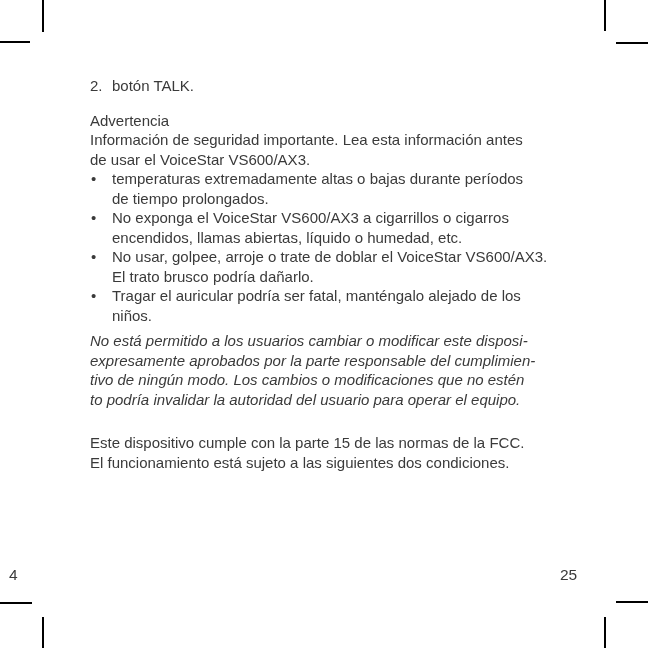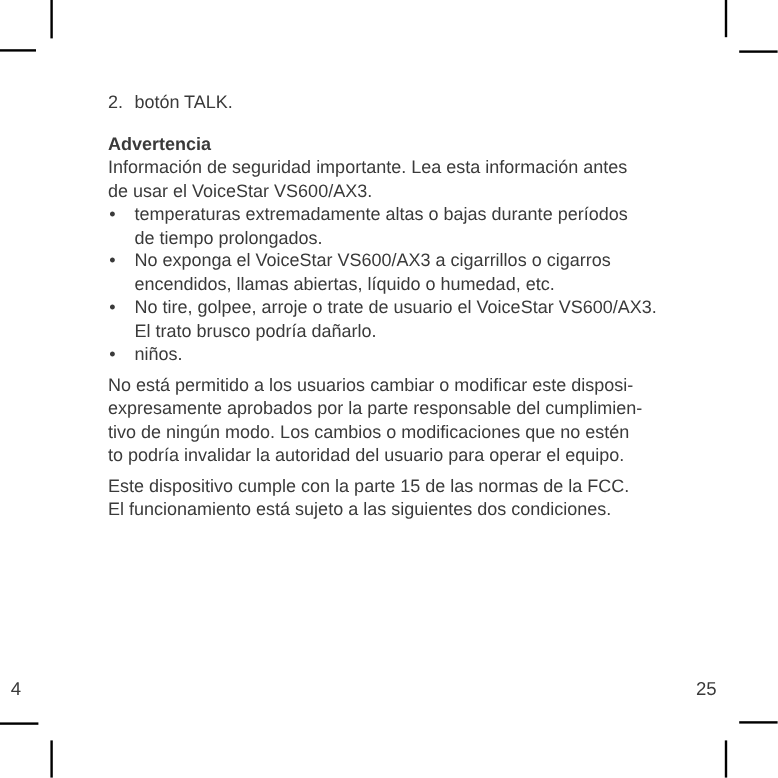--- a/index.html
+++ b/index.html
@@ -28,35 +28,35 @@
   .crop.br-v { left: 604px; top: 617px; width: 2px;  height: 31px; }
 
   .text-block {
     position: absolute;
     left: 90px; top: 76px;
     width: 490px;
   }
   .text-block div { white-space: nowrap; }
   .para-step     { margin-bottom: 15px; }
   .para-warning  { margin-bottom: 6px;  }
-  .para-mod      { margin-bottom: 6px; }
+  .para-mod      { margin-bottom: 24px; font-style: italic; }
   .hang { position: relative; padding-left: 22px; }
   .marker { position: absolute; left: 0; top: 0; }
   .bullet-marker { left: 1px; }
-  .heading { font-weight: bold; }
+  .heading { font-weight: normal; }
 
   .page-num {
     position: absolute;
     top: 565px;
     font-size: 15.5px;
     line-height: 19px;
     color: var(--text, #3a3a3a);
   }
   .page-num.left  { left: 9px; }
-  .page-num.right { left: 580px; }
+  .page-num.right { left: 560px; }
 </style>
 </head>
 <body>
 
 <div class="page">
 
   <div class="crop tl-v"></div>
   <div class="crop tl-h"></div>
   <div class="crop tr-v"></div>
   <div class="crop tr-h"></div>
@@ -91,28 +91,29 @@
         <div class="hang">
           <span class="marker bullet-marker">•</span>
           <span>No exponga el VoiceStar VS600/AX3 a cigarrillos o cigarros</span>
         </div>
         <div class="hang">encendidos, llamas abiertas, líquido o humedad, etc.</div>
       </div>
 
       <div>
         <div class="hang">
           <span class="marker bullet-marker">•</span>
-          <span>No tire, golpee, arroje o trate de usuario el VoiceStar VS600/AX3.</span>
+          <span>No usar, golpee, arroje o trate de doblar el VoiceStar VS600/AX3.</span>
         </div>
         <div class="hang">El trato brusco podría dañarlo.</div>
       </div>
 
       <div>
         <div class="hang">
           <span class="marker bullet-marker">•</span>
+          <span>Tragar el auricular podría ser fatal, manténgalo alejado de los</span>
         </div>
         <div class="hang">niños.</div>
       </div>
     </div>
 
     <div class="para-mod">
       <div>No está permitido a los usuarios cambiar o modificar este disposi-</div>
       <div>expresamente aprobados por la parte responsable del cumplimien-</div>
       <div>tivo de ningún modo. Los cambios o modificaciones que no estén</div>
       <div>to podría invalidar la autoridad del usuario para operar el equipo.</div>

